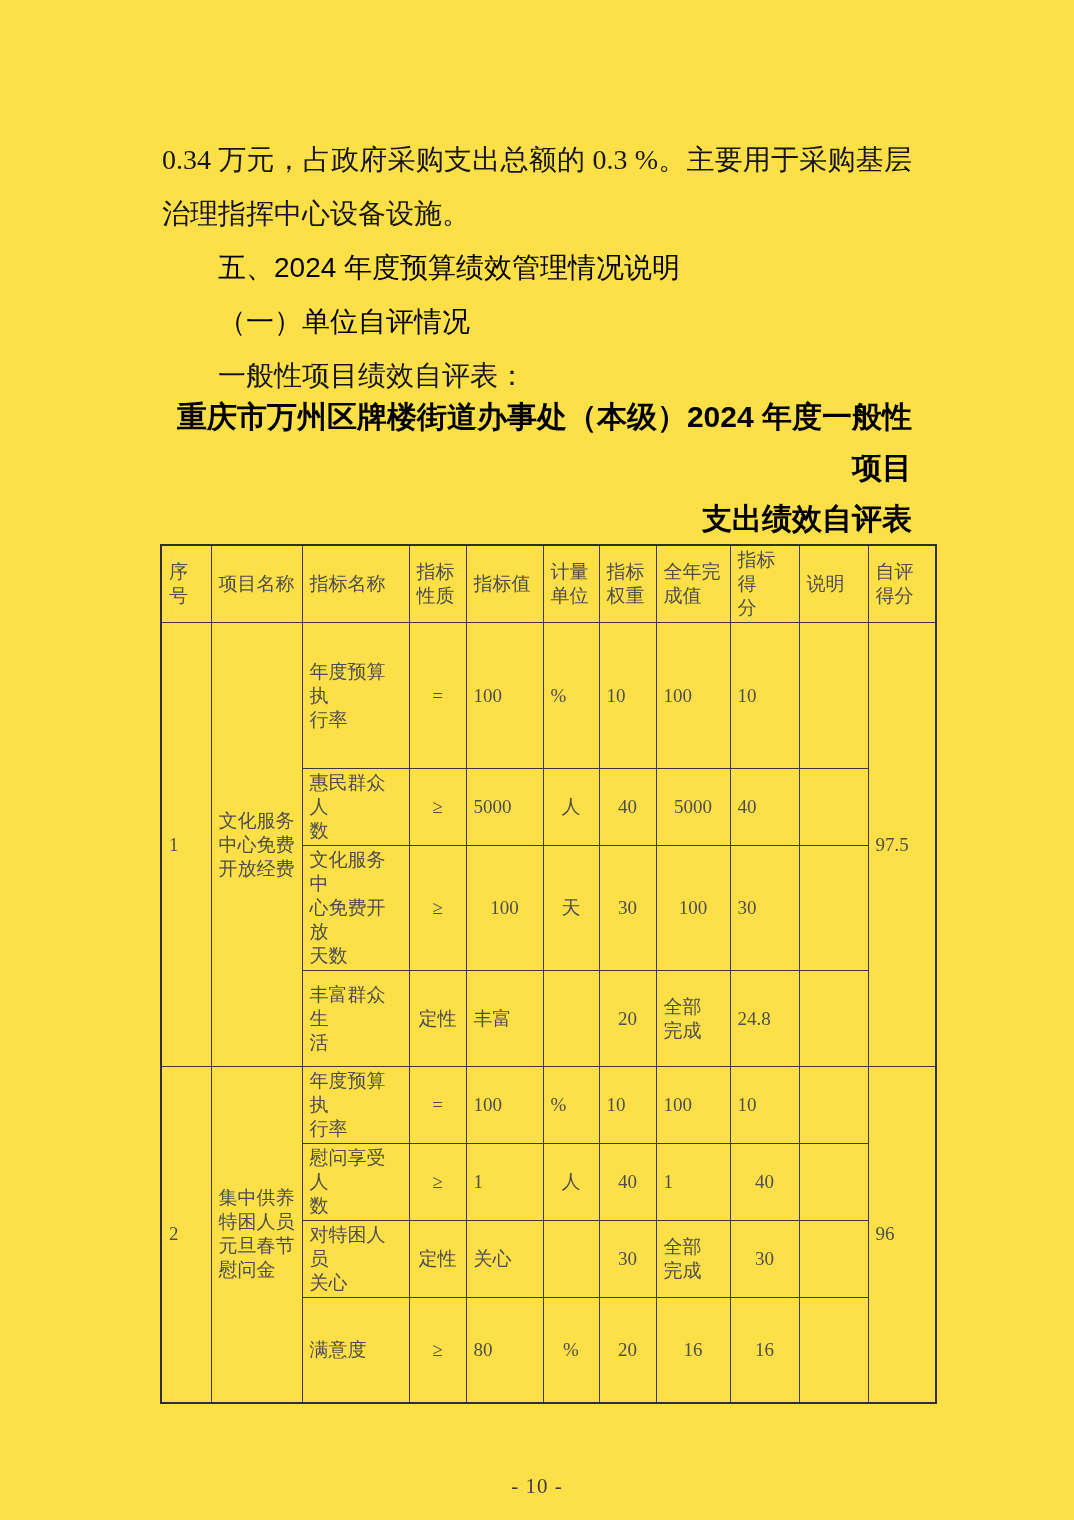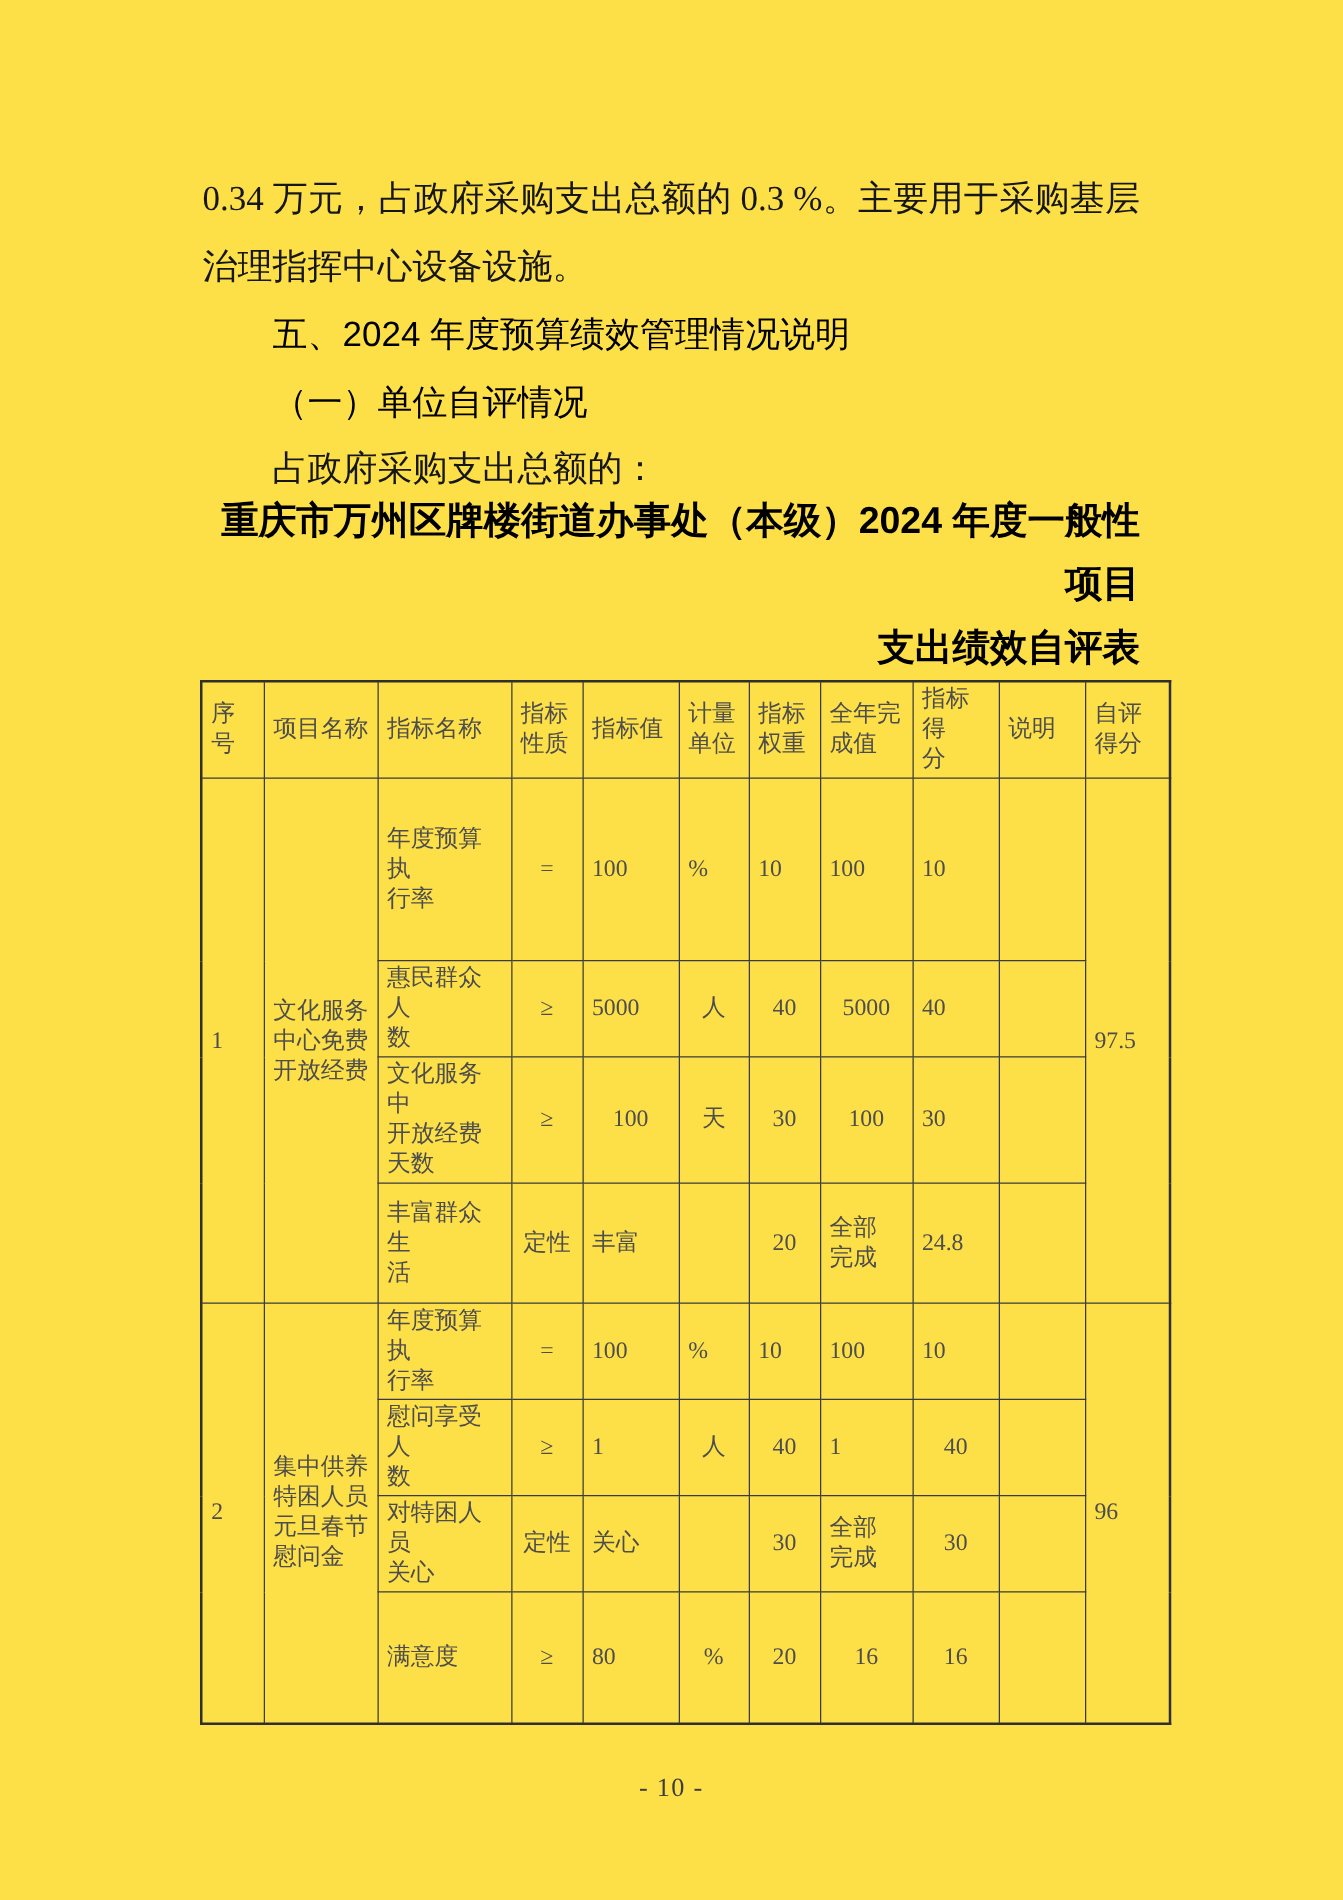--- a/index.html
+++ b/index.html
@@ -51,41 +51,41 @@
     padding:2px 7px;
     white-space:pre-line;
     overflow:hidden;
     font-weight:400;
   }
   table.selfeval thead tr{height:56px;}
   table.selfeval th{text-align:left;}
   .al{text-align:left;}
   .ac{text-align:center;}
   .footer{
-    position:absolute;left:0;top:1418px;width:100%;
+    position:absolute;left:0;top:1474px;width:100%;
     text-align:center;
     font-size:21px;color:#3d3d3d;
     letter-spacing:1px;
   }
 </style>
 </head>
 <body>
 
 <div class="page">
   <div class="content">
 
     <p class="bodyline">0.34 万元，占政府采购支出总额的 0.3 %。主要用于采购基层治理指挥中心设备设施。</p>
 
     <p class="heading">五、2024 年度预算绩效管理情况说明</p>
 
     <p class="heading">（一）单位自评情况</p>
 
 
 
-    <p class="bodyline indent">占政府采购支出总额的：</p>
+    <p class="bodyline indent">一般性项目绩效自评表：</p>
 
     <div class="table-title">
       <div>重庆市万州区牌楼街道办事处（本级）2024 年度一般性项目</div>
       <div>支出绩效自评表</div>
     </div>
 
     <table class="selfeval">
       <colgroup id="table-colgroup">
           <col style="width: 50px;">
           <col style="width: 91px;">
@@ -144,21 +144,21 @@
             <td class="ac">≥</td>
             <td class="al">5000</td>
             <td class="ac">人</td>
             <td class="ac">40</td>
             <td class="ac">5000</td>
             <td class="al">40</td>
             <td class="al"></td>
           </tr>
           <tr style="height: 76px;">
             <td class="al">文化服务中
-开放经费
+心免费开放
 天数</td>
             <td class="ac">≥</td>
             <td class="ac">100</td>
             <td class="ac">天</td>
             <td class="ac">30</td>
             <td class="ac">100</td>
             <td class="al">30</td>
             <td class="al"></td>
           </tr>
           <tr style="height: 96px;">

